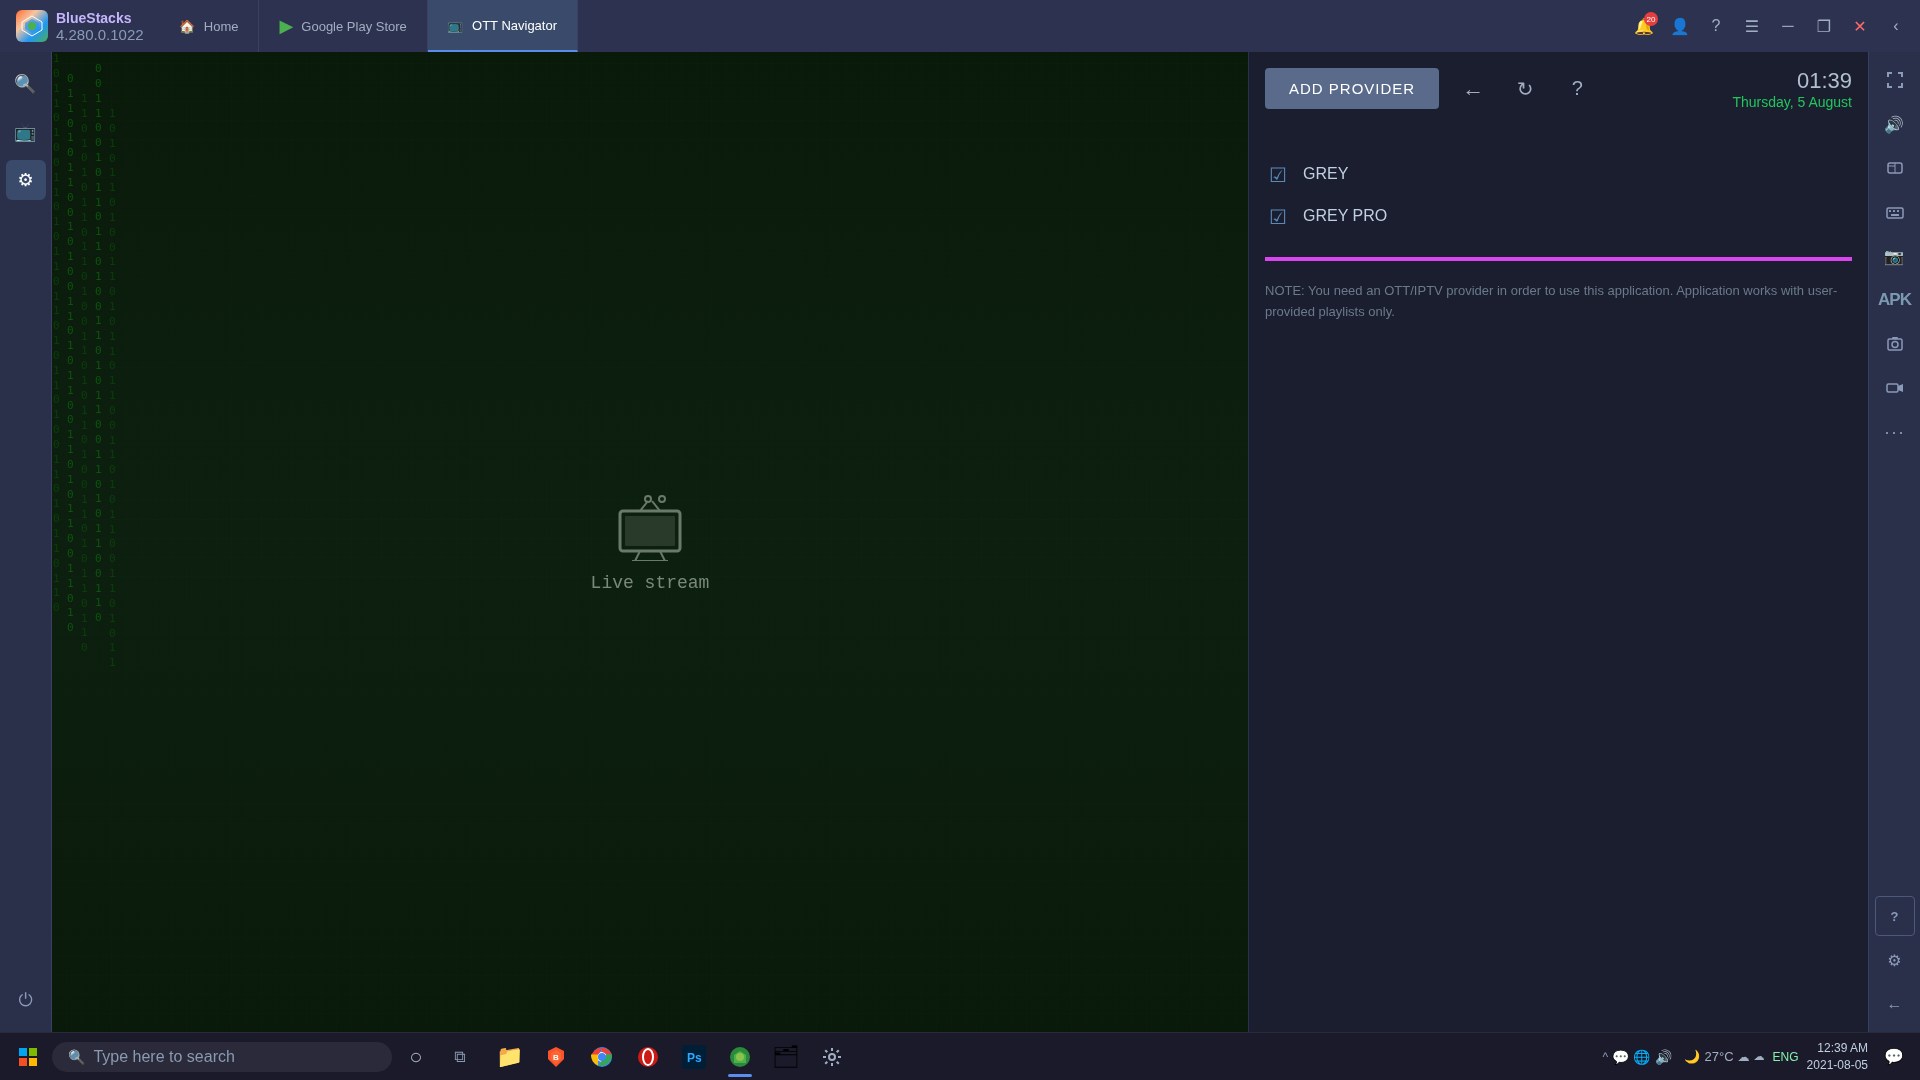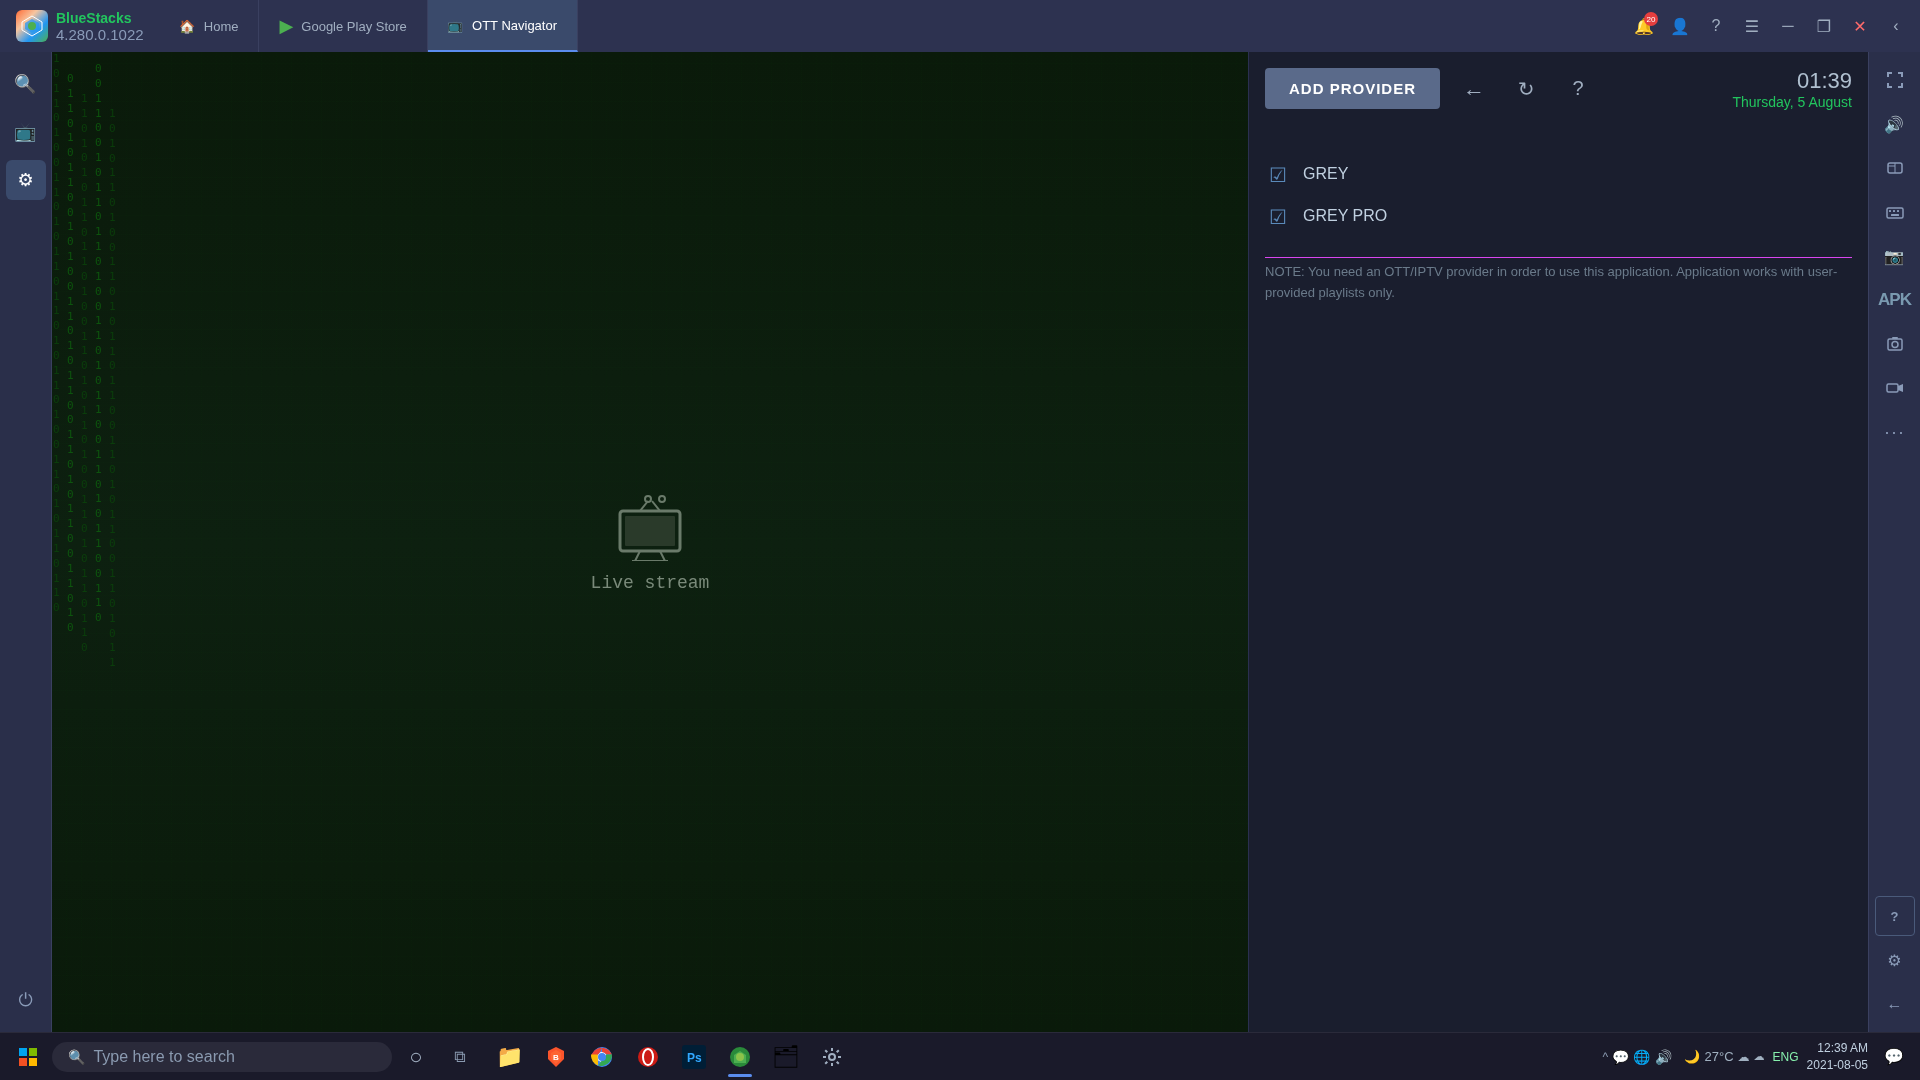--- a/index.html
+++ b/index.html
@@ -15,21 +15,21 @@
       display: flex; align-items: center; gap: 8px;
       padding: 0 16px; min-width: 140px;
     }
     .logo-icon {
       width: 32px; height: 32px; border-radius: 6px;
       background: linear-gradient(135deg, #ff6b35, #f7c59f, #2196F3, #4CAF50);
       display: flex; align-items: center; justify-content: center;
       font-size: 14px; font-weight: bold; color: white;
     }
     .bs-text { display: flex; flex-direction: column; }
-    .bs-name { color: #22c55e; font-size: 14px; font-weight: bold; }
+    .bs-name { color: #c4b5fd; font-size: 14px; font-weight: bold; }
     .bs-version { color: #8a9bb8; font-size: 15px; }
 
     .tabs-area { display: flex; align-items: stretch; flex: 1; height: 100%; }
     .tab {
       display: flex; align-items: center; gap: 8px;
       padding: 0 20px; cursor: pointer; color: #a0aec0;
       border-right: 1px solid #3a4060; height: 100%;
       font-size: 13px; white-space: nowrap;
     }
     .tab.active { background: #3a4a6b; color: #ffffff; border-bottom: 2px solid #5b8dee; }
@@ -96,38 +96,38 @@
       display: flex; align-items: center; gap: 16px; margin-bottom: 16px;
     }
     .ott-nav-btn {
       color: #a0aec0; cursor: pointer; font-size: 20px;
       width: 36px; height: 36px; display: flex; align-items: center; justify-content: center;
       border-radius: 4px;
     }
 
     .add-provider-btn {
       background: #5a6a8a; color: #ffffff; border: none; cursor: pointer;
-      padding: 12px 24px; font-size: 15px; font-weight: bold; letter-spacing: 1px;
+      padding: 12px 24px; font-size: 15px; font-weight: normal; letter-spacing: 1px;
       border-radius: 4px; text-transform: uppercase;
     }
 
     .datetime-area { margin-left: auto; text-align: right; }
     .time-display { color: #b0c0d0; font-size: 22px; font-weight: 300; }
     .date-display { color: #22c55e; font-size: 14px; }
 
     .provider-list { margin-top: 8px; }
     .provider-item {
       display: flex; align-items: center; gap: 12px;
       padding: 10px 4px; color: #c0d0e0; font-size: 16px; cursor: pointer;
     }
     .checkbox-icon { width: 22px; height: 22px; color: #5a8aba; font-size: 20px; }
 
     .note-text {
       margin-top: 20px; color: #6a7a8a; font-size: 13px; line-height: 1.6;
-      border-top: 1px solid #d946ef; padding-top: 4px;
+      border-top: 4px solid #d946ef; padding-top: 20px;
     }
 
     
     .bs-right-toolbar {
       width: 52px; background: #2a2f4a; display: flex; flex-direction: column;
       align-items: center; padding: 8px 0; gap: 4px; border-left: 1px solid #3a4060;
     }
     .bs-right-btn {
       width: 40px; height: 40px; display: flex; align-items: center; justify-content: center;
       color: #8a9bb8; cursor: pointer; font-size: 16px; border-radius: 4px;

